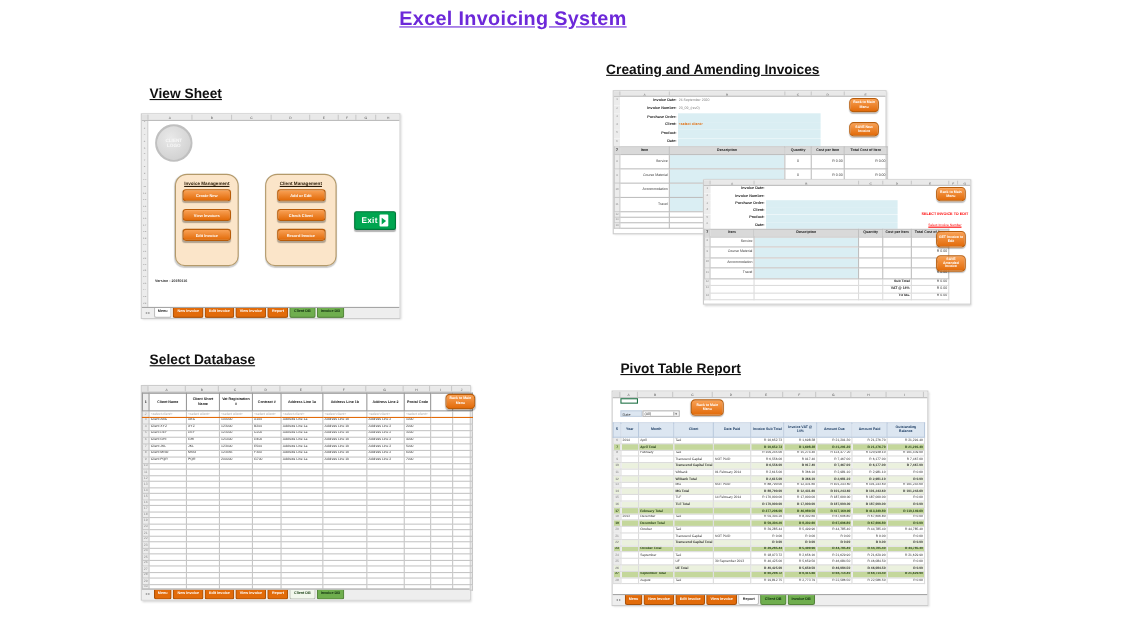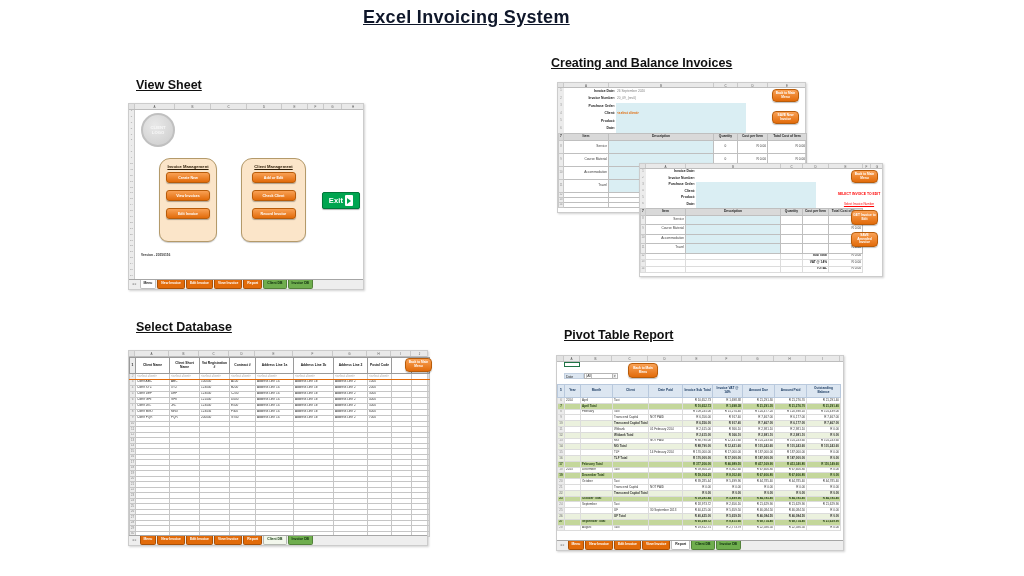--- a/index.html
+++ b/index.html
@@ -1,21 +1,21 @@
 <!DOCTYPE html>
 <html><head>
 <meta charset="utf-8">
 <style>
 *{margin:0;padding:0;box-sizing:border-box}
 html,body{width:1024px;height:576px;background:#fff;overflow:hidden}
 body{font-family:"Liberation Sans",sans-serif;color:#222}
 .page{position:relative;width:1024px;height:576px;background:#fff}
 
 
-.title{position:absolute;left:363px;top:7px;font-size:18px;font-weight:700;color:#0f172a;text-decoration:underline;letter-spacing:.3px}
+.title{position:absolute;left:363px;top:7px;font-size:18px;font-weight:700;color:#6d28d9;text-decoration:underline;letter-spacing:.3px}
 .heading{position:absolute;font-size:12.5px;font-weight:700;color:#111;text-decoration:underline}
 #h-menu{left:136px;top:78px}
 #h-inv{left:551px;top:56px}
 #h-cli{left:136px;top:320px}
 #h-piv{left:564px;top:328px}
 
 
 .shot{position:absolute;background:#fff;border:1px solid #cccccc;box-shadow:1px 1px 2px rgba(0,0,0,.18)}
 .colhead{display:flex;height:6px;background:#e9e9e9;border-bottom:1px solid #bdbdbd;font-size:3px;color:#555;overflow:hidden}
 .colhead span{border-right:1px solid #c9c9c9;text-align:center;line-height:6px;overflow:hidden;flex:0 0 auto}
@@ -243,21 +243,21 @@
         <span class="tab act">Menu</span>
         <span class="tab on">New Invoice</span>
         <span class="tab on">Edit Invoice</span>
         <span class="tab on">View Invoice</span>
         <span class="tab on">Report</span>
         <span class="tab gn">Client DB</span>
         <span class="tab gn">Invoice DB</span>
       </div>
   </div>
 
-  <div class="heading" id="h-inv">Creating and Balance Invoices</div>
+  <div class="heading" id="h-inv">Creating and Amending Invoices</div>
 
   <div class="shot" id="shot-inv1">
     <div class="colhead ch-i1">
         <i class="corner"></i>
         <span class="">A</span>
         <span class="">B</span>
         <span class="">C</span>
         <span class="">D</span>
         <span class="">E</span>
       </div>

